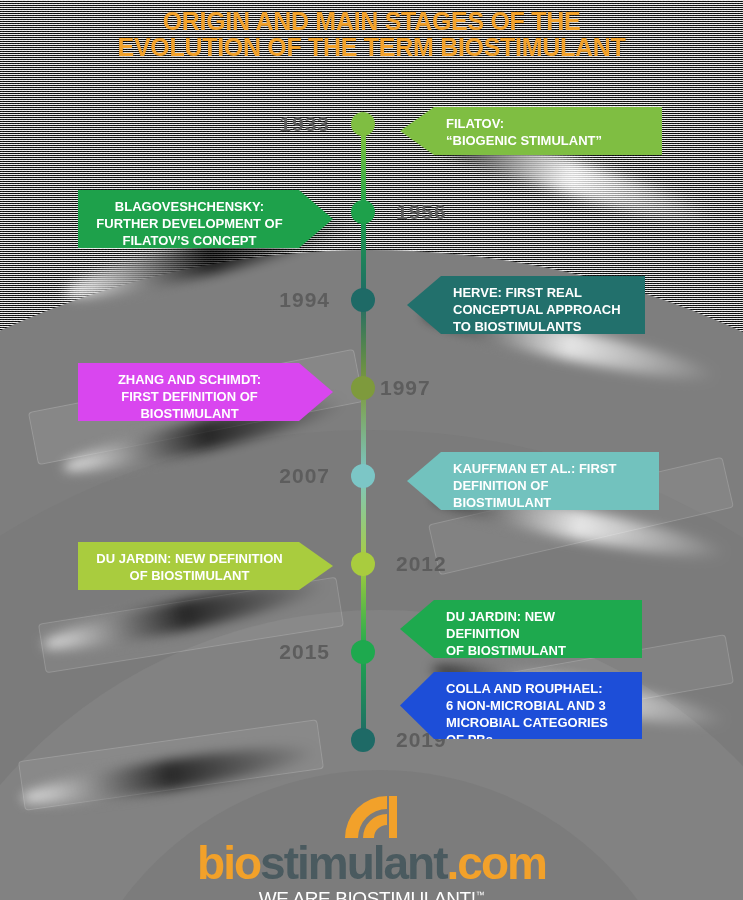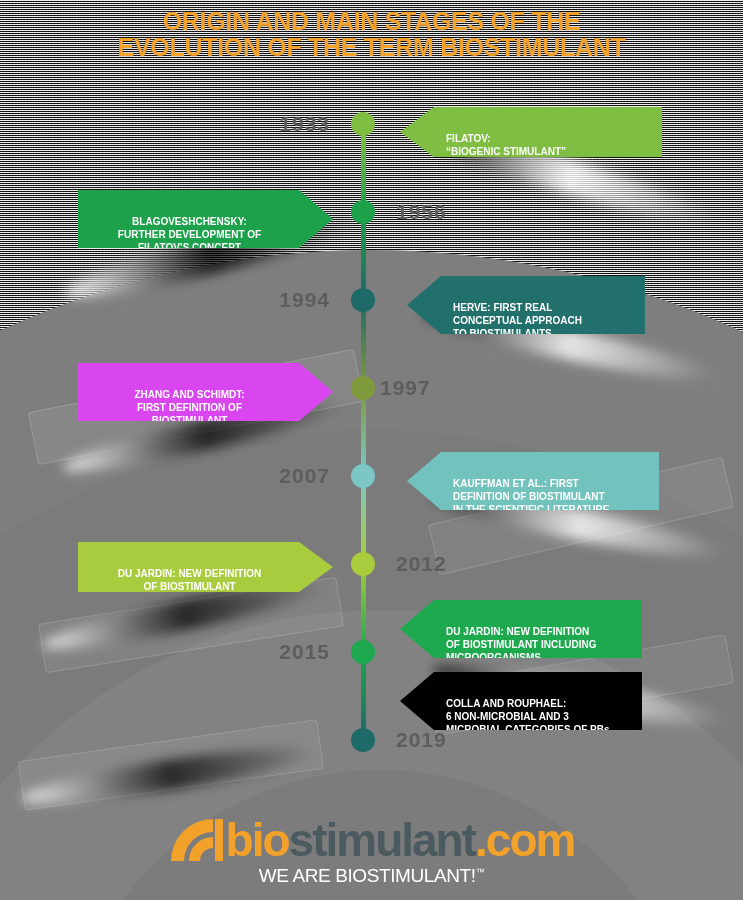--- a/index.html
+++ b/index.html
@@ -36,34 +36,34 @@
   #spine{position:absolute;left:358px;top:110px;width:10px;height:640px;z-index:20;}
   .seg{position:absolute;left:2.5px;width:5px;}
   .dot{position:absolute;left:-7px;width:24px;height:24px;border-radius:50%;}
 
   
   .year{position:absolute;z-index:22;color:#5d5d5d;font-size:21px;font-weight:bold;
         letter-spacing:1px;pointer-events:none;}
   .year.left{text-align:right;}
 
   
-  .box{position:absolute;z-index:30;color:#ffffff;font-weight:bold;font-size:10px;
-       line-height:1.30;padding:25px 14px;box-sizing:border-box;
+  .box{position:absolute;z-index:30;color:#ffffff;font-weight:bold;font-size:13px;
+       line-height:1.30;padding:9px 14px;box-sizing:border-box;
        filter:drop-shadow(3px 9px 9px rgba(0,0,0,.45));}
   .box.l{ text-align:center;
        clip-path:polygon(0 0, calc(100% - 34px) 0, 100% 50%, calc(100% - 34px) 100%, 0 100%);
        padding-right:46px;}
   .box.r{ text-align:left;
        clip-path:polygon(34px 0, 100% 0, 100% 100%, 34px 100%, 0 50%);
        padding-left:46px;}
 
   
   #footer{position:absolute;left:0;bottom:0;width:743px;height:96px;z-index:45;
      display:flex;flex-direction:column;align-items:center;justify-content:center;}
-  #logoline{display:flex;align-items:center;justify-content:center;}
+  #logoline{display:flex;align-items:center;justify-content:center;flex-direction:column;}
   #logomark{width:54px;height:46px;margin-right:3px;flex:0 0 auto;}
   #logotext{font-size:46px;font-weight:bold;letter-spacing:-2px;line-height:1;}
   #logotext .o{color:#F2A12A;}
   #logotext .d{color:#4a5a5f;}
   #tag{margin-top:2px;color:#ffffff;font-weight:normal;font-size:19px;letter-spacing:-.4px;}
   #tag sup{font-size:9px;}
 </style>
 </head>
 <body>
 
@@ -183,21 +183,21 @@
     <div>DU JARDIN: NEW DEFINITION</div>
     <div>OF BIOSTIMULANT</div>
   </div>
 
   <div class="box r" style="left:400px;top:600px;width:242px;height:58px;background:#1EA94E;">
     <div>DU JARDIN: NEW DEFINITION</div>
     <div>OF BIOSTIMULANT INCLUDING</div>
     <div>MICROORGANISMS</div>
   </div>
 
-  <div class="box r" style="left:400px;top:672px;width:242px;height:58px;background:#000000;">
+  <div class="box r" style="left:400px;top:672px;width:242px;height:67px;background:#1d4ed8;">
     <div>COLLA AND ROUPHAEL:</div>
     <div>6 NON-MICROBIAL AND 3</div>
     <div>MICROBIAL CATEGORIES OF PBs</div>
   </div>
 
 
   <div id="footer">
     <div id="logoline">
       <svg id="logomark" viewBox="0 0 54 46">
         <path d="M2 44 A42 42 0 0 1 44 2 L44 15 A29 29 0 0 0 15 44 Z" fill="#F2A12A"></path>

